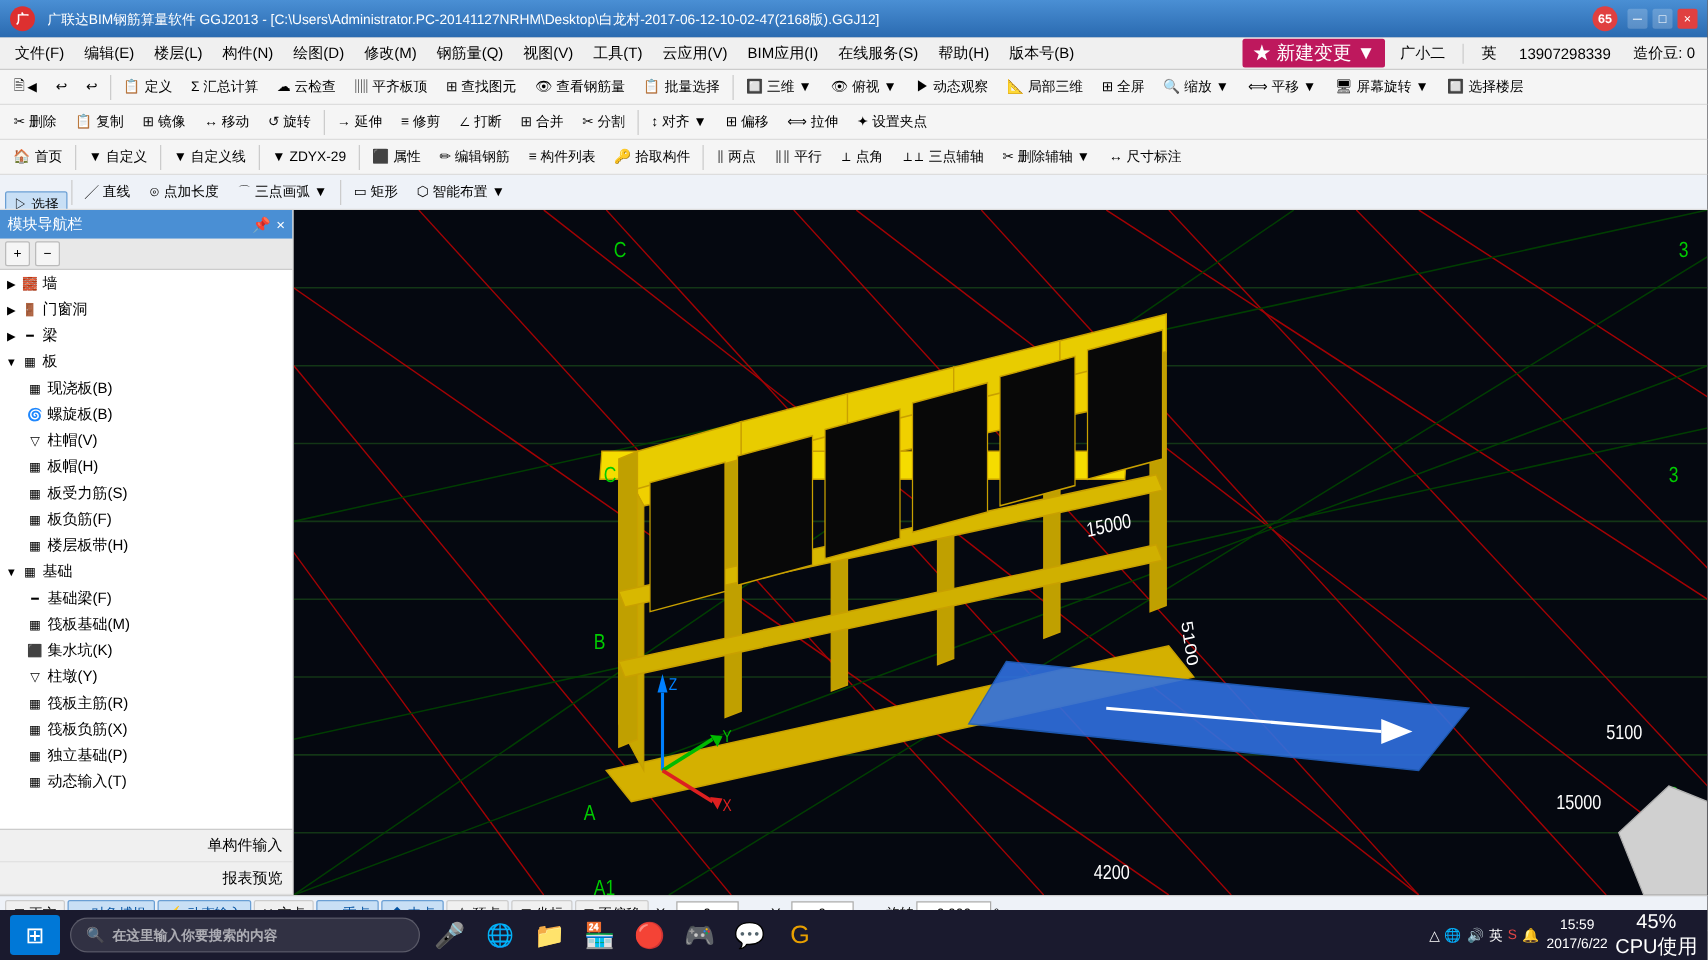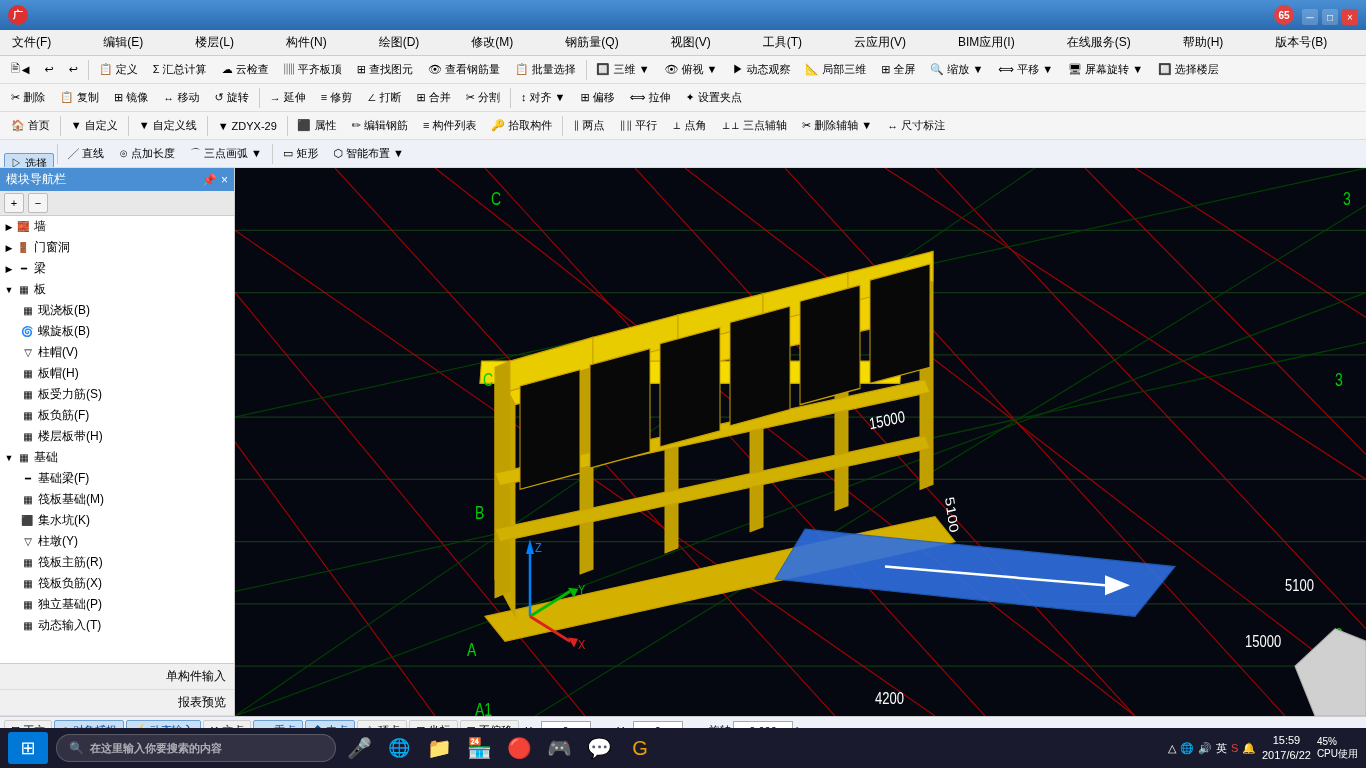--- a/index.html
+++ b/index.html
@@ -30,21 +30,20 @@
 
     
     #menubar {
       height: 26px;
       background: #f0f0f0;
       display: flex;
       align-items: center;
       border-bottom: 1px solid #ccc;
       padding: 0 4px;
       font-size: 12px;
-      gap: 36px;
     }
     #menubar .menu-item {
       padding: 2px 8px;
       cursor: pointer;
       white-space: nowrap;
     }
     #menubar .menu-sep { width: 1px; height: 16px; background: #ccc; margin: 0 2px; }
     #menubar .menu-right { margin-left: auto; display: flex; align-items: center; gap: 6px; }
     .menu-right-item { padding: 2px 6px; cursor: pointer; font-size: 12px; }
     .new-build-btn {
@@ -268,22 +267,23 @@
     }
   </style>
 </head>
 <body>
 
 <div class="app-wrapper">
 
   <div id="titlebar">
     <div class="title-left">
       <div class="red-circle">广</div>
-    </div>
-    <div style="display:flex;align-items:flex-end;gap:8px;">
+      <span style="font-size:11px;">广联达BIM钢筋算量软件 GGJ2013 - [C:\Users\Administrator.PC-20141127NRHM\Desktop\白龙村-2017-06-12-10-02-47(2168版).GGJ12]</span>
+    </div>
+    <div style="display:flex;align-items:center;gap:8px;">
       <div class="badge-65">65</div>
       <div class="title-controls">
         <span>─</span>
         <span>□</span>
         <span>×</span>
       </div>
     </div>
   </div>
 
   <div id="menubar">
@@ -716,20 +716,20 @@
         <span style="cursor:pointer;">🌐</span>
         <span style="cursor:pointer;">🔊</span>
         <span style="cursor:pointer;">英</span>
         <span style="cursor:pointer;color:#dd4444;">S</span>
         <span style="cursor:pointer;">🔔</span>
       </div>
       <div class="taskbar-time" style="cursor:pointer;">
         <div>15:59</div>
         <div>2017/6/22</div>
       </div>
-      <div style="font-size:10px;text-align:left;">
+      <div style="font-size:16px;text-align:center;">
         <div>45%</div>
         <div>CPU使用</div>
       </div>
     </div>
   </div>
 
 </div>
 
 </body></html>

